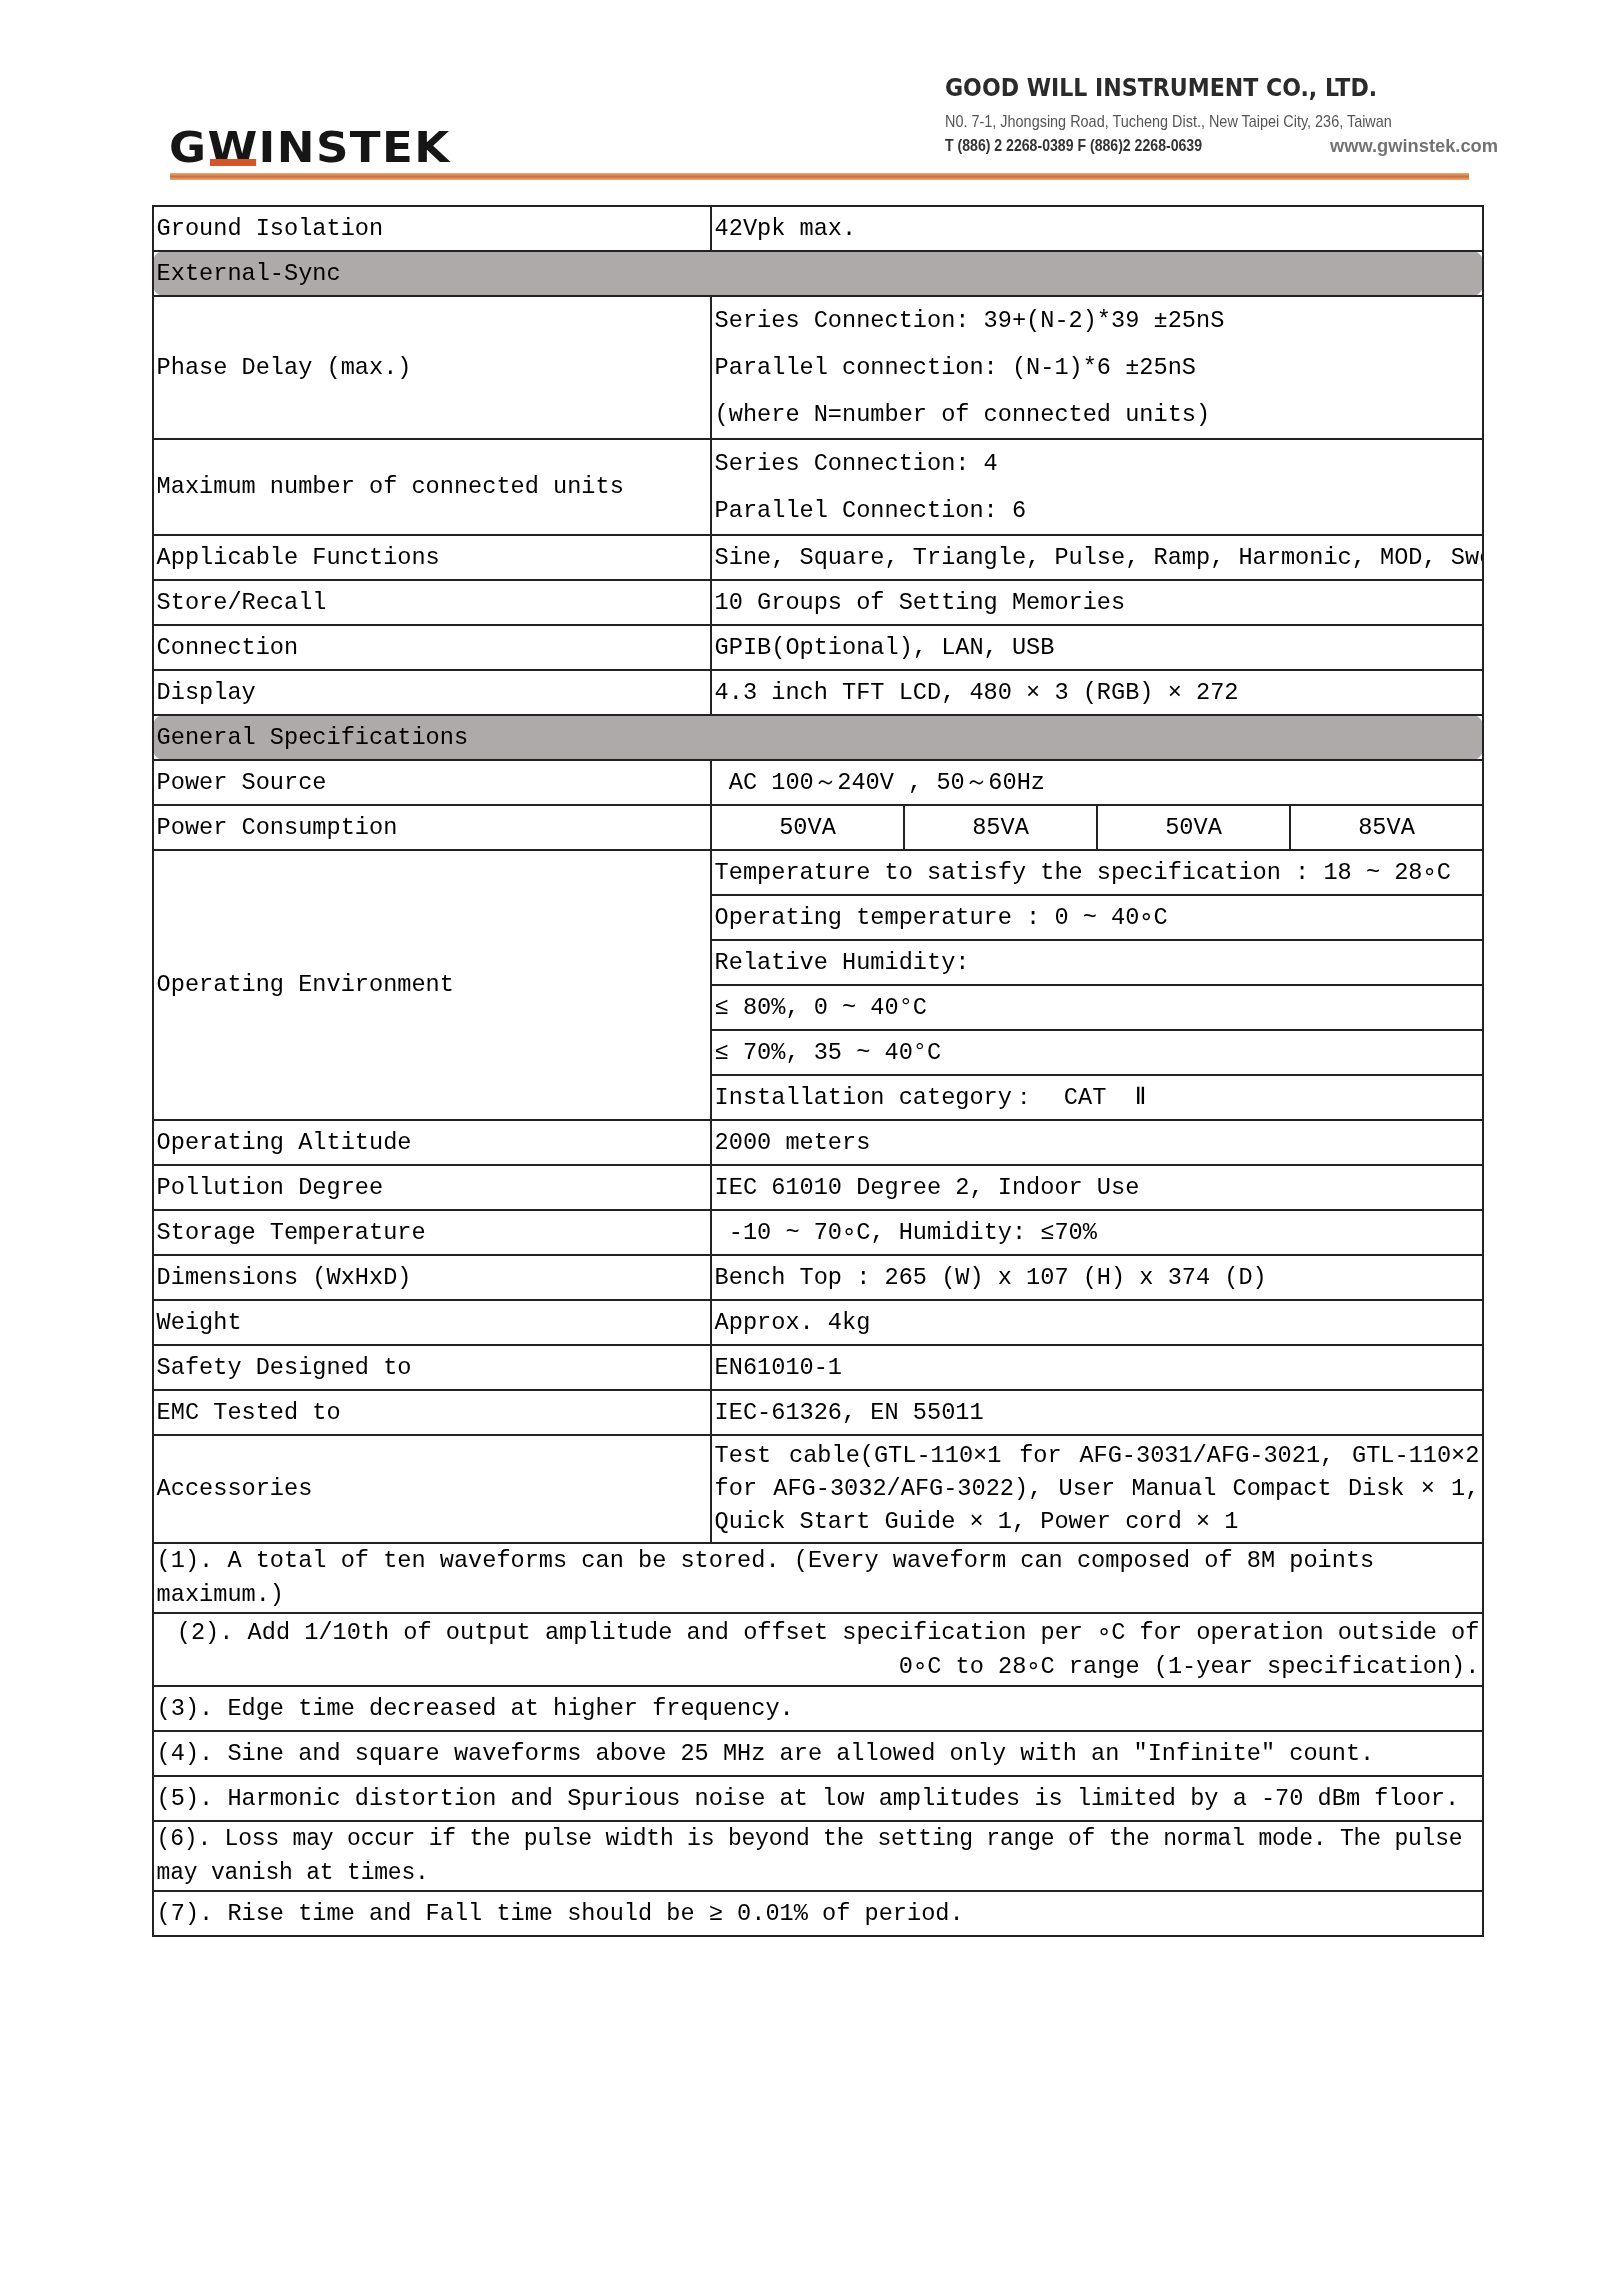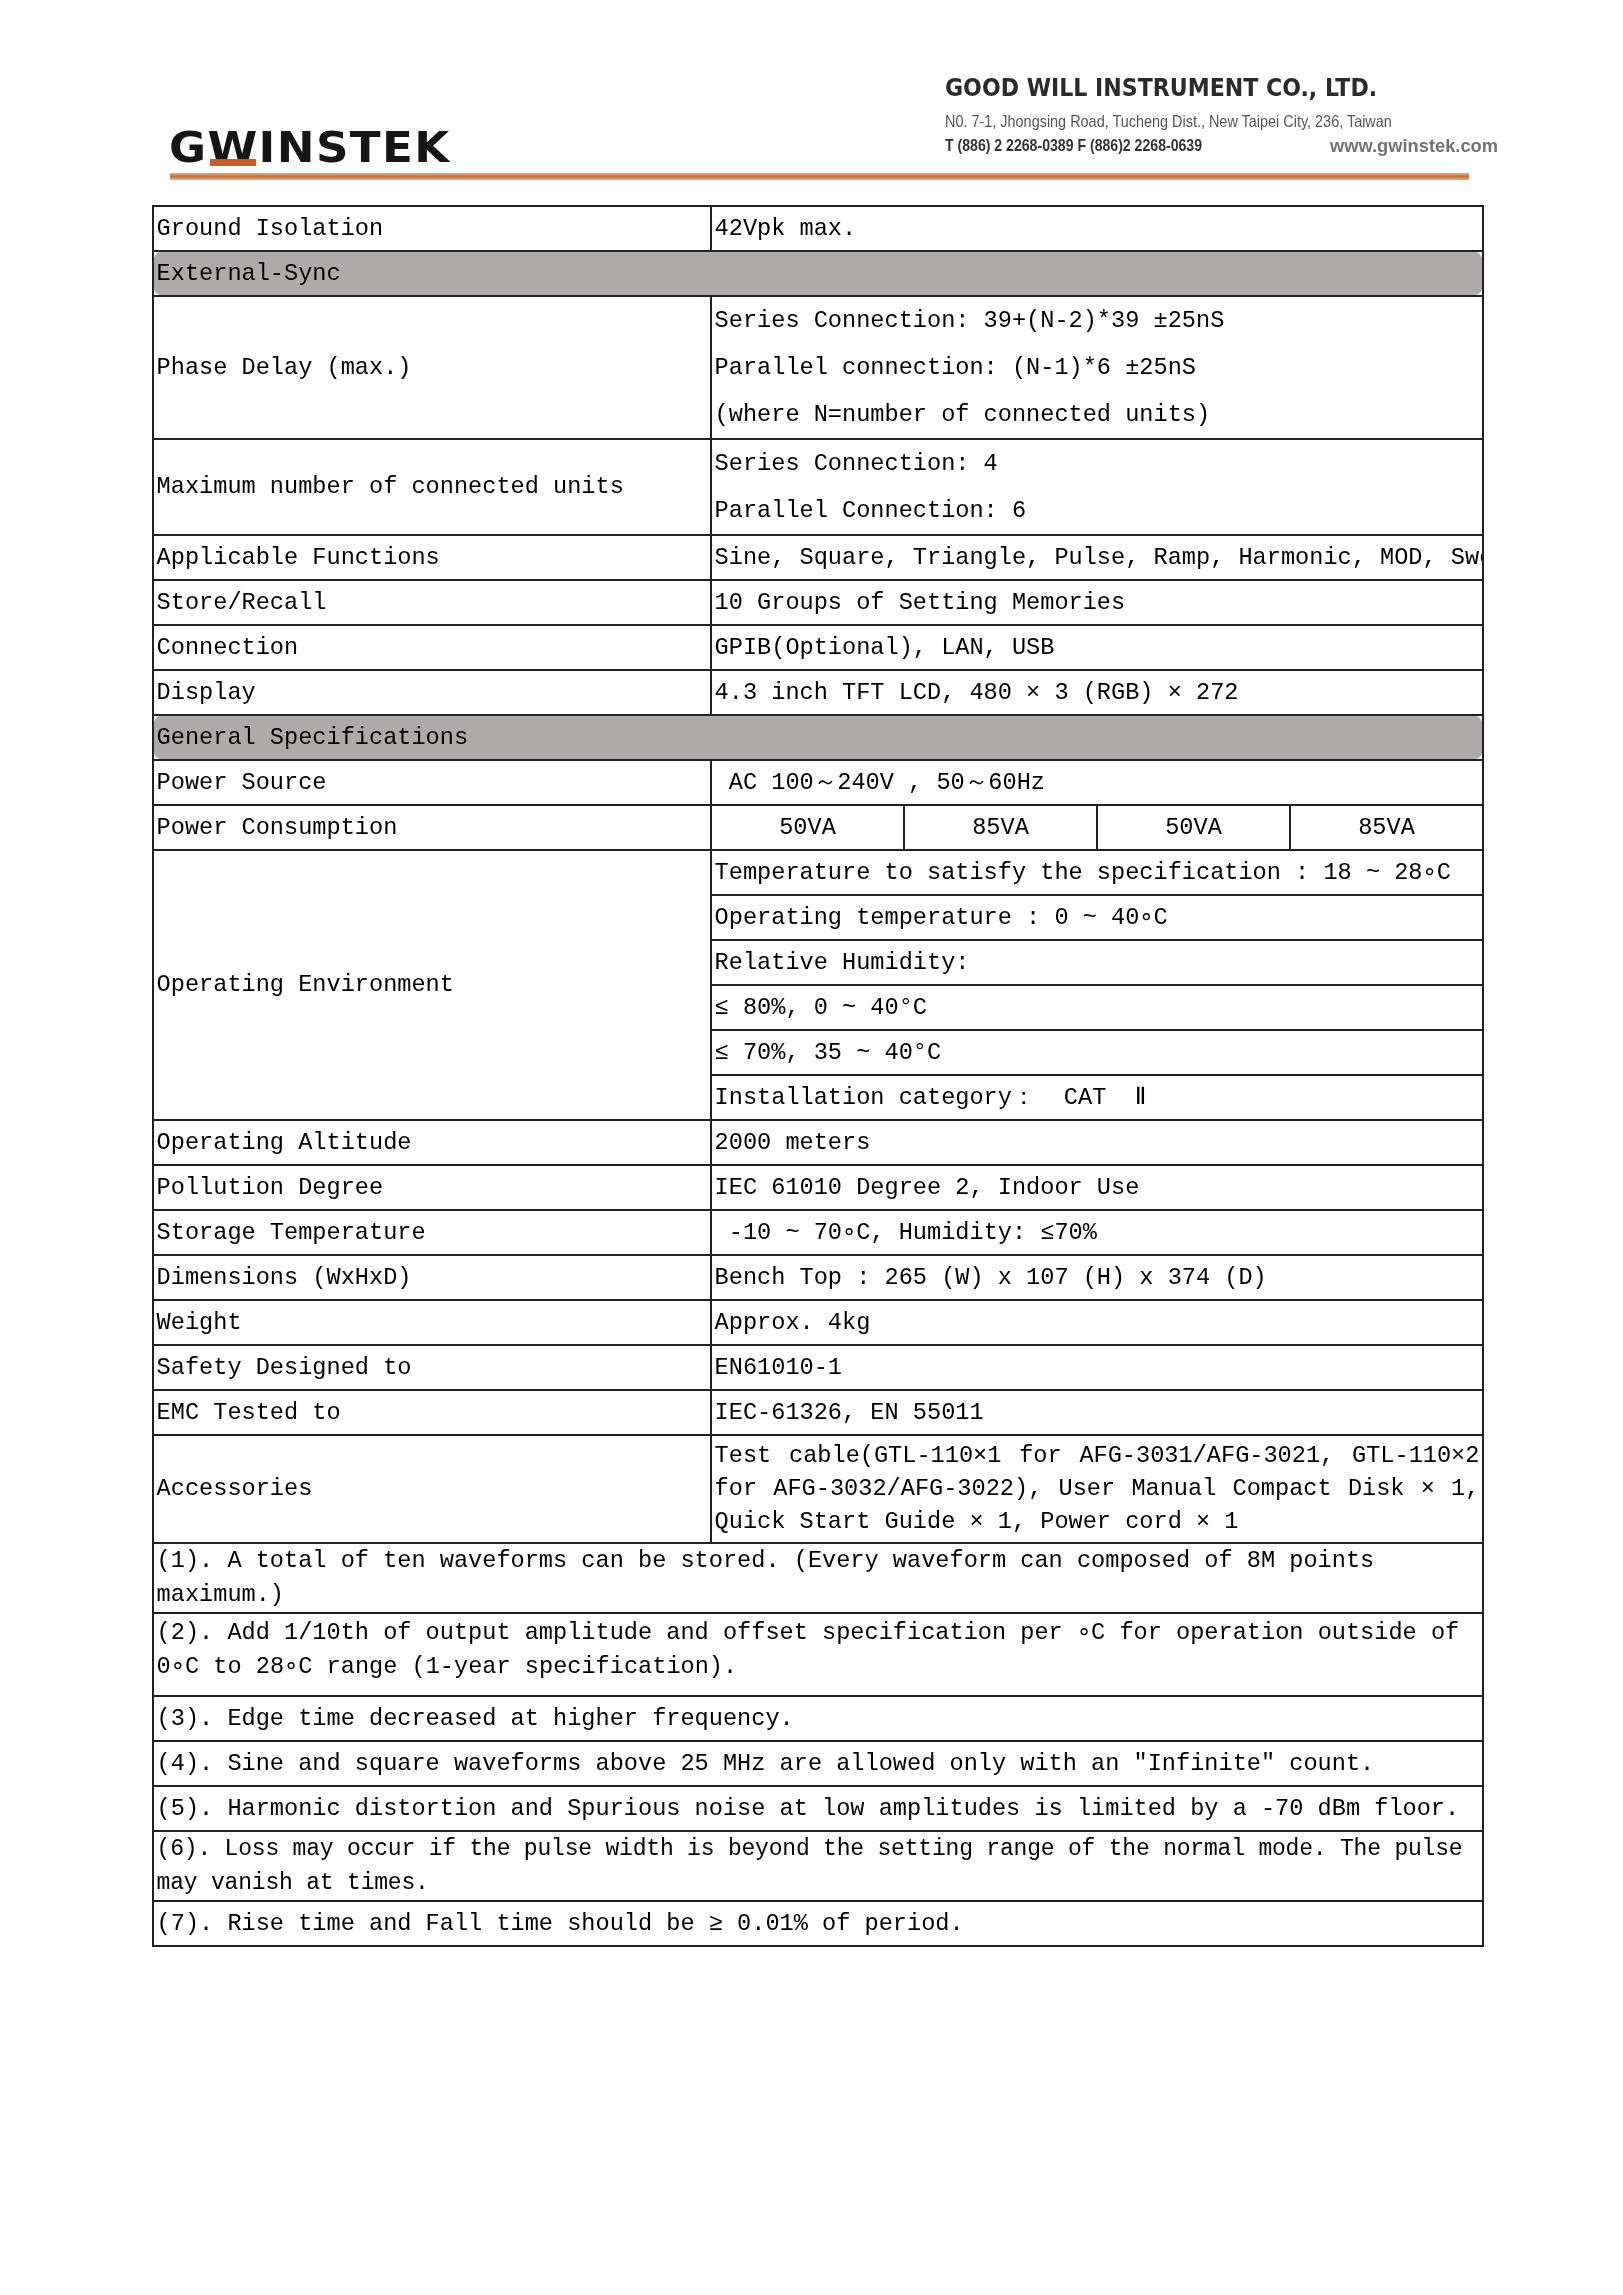--- a/index.html
+++ b/index.html
@@ -31,21 +31,21 @@
                    font-family: Liberation Mono, monospace; }
   .spec-table col.c-label { width: 558px; }
   .spec-table col.c-sub { width: 193px; }
   .spec-table tr.h73 td { height: 43px; }
   .spec-table tr.section td { background: #aeaaa9; border-radius: 11px; }
   .spec-table td.multi { white-space: normal; }
   .spec-table td.multi .line { display: block; line-height: 47px; }
   .spec-table td.center { text-align: center; }
   .spec-table td.justify { white-space: normal; text-align: justify; text-align-last: left; line-height: 33px; padding-top: 2.6px; padding-bottom: 4px; }
   .spec-table td.note { white-space: normal; line-height: 34px; }
-  .spec-table td.wrapnote { white-space: normal; line-height: 34px; padding-top: 2.6px; padding-bottom: 11px; }
+  .spec-table td.wrapnote { white-space: normal; line-height: 34px; padding-top: 2.6px; padding-bottom: 1px; text-align: right; }
 </style>
 </head>
 <body>
 
 <div class="logo">
   <div class="logo-gw">
     <span>G</span><span class="w">W</span><span>INSTEK</span>
   </div>
 </div>
 

